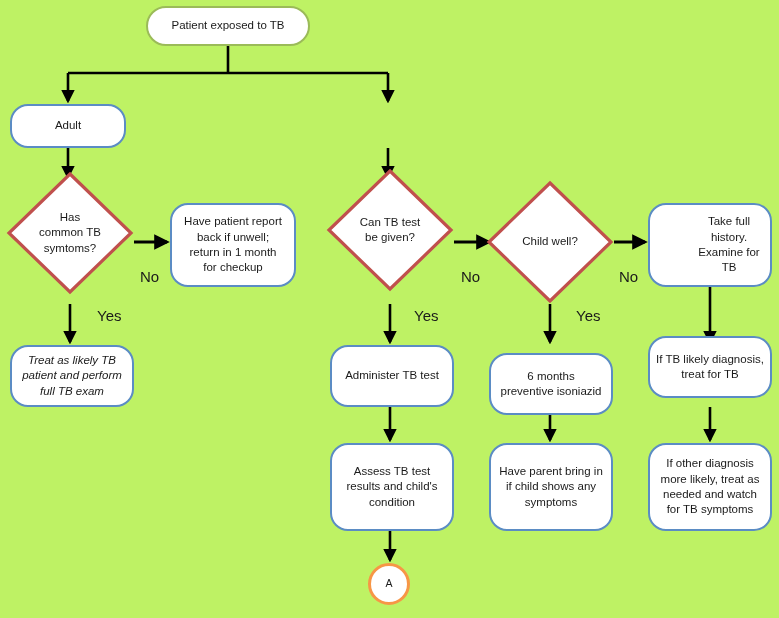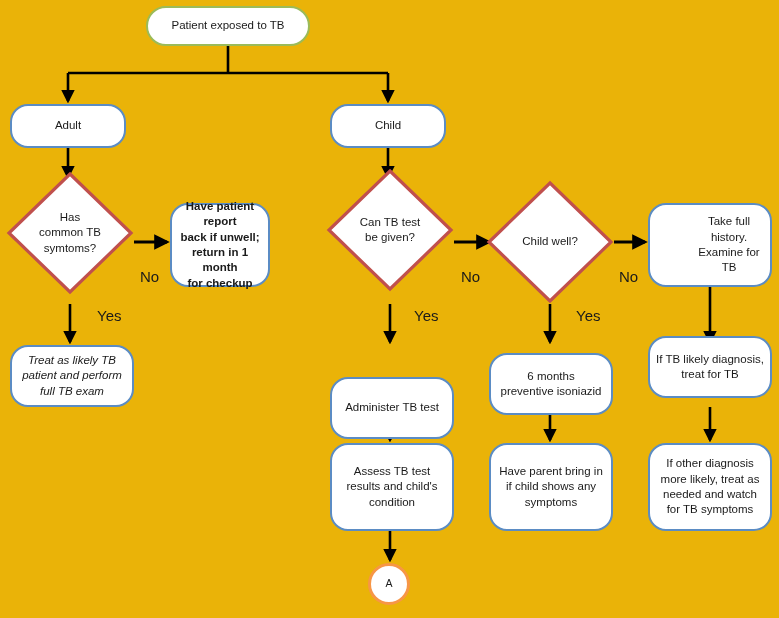--- a/index.html
+++ b/index.html
@@ -7,21 +7,21 @@
     padding: 0;
     background: #ffffff;
   }
   body {
     font-family: "Liberation Sans", sans-serif;
   }
   #canvas {
     position: relative;
     width: 779px;
     height: 618px;
-    background: #eab308;
+    background: #bef264;
     overflow: hidden;
   }
   #edges {
     position: absolute;
     left: 0;
     top: 0;
     width: 779px;
     height: 618px;
   }
   .node {
@@ -117,23 +117,20 @@
   </svg>
 
   <div class="node node-start" style="left:146px; top:6px; width:164px; height:40px;">
     <span class="label">Patient exposed to TB</span>
   </div>
 
   <div class="node node-process" style="left:10px; top:104px; width:116px; height:44px;">
     <span class="label">Adult</span>
   </div>
 
-  <div class="node node-process" style="left:330px; top:104px; width:116px; height:44px;">
-    <span class="label">Child</span>
-  </div>
 
   <div class="node node-decision" style="left:6px; top:171px; width:128px; height:124px;">
     <svg class="diamond-svg" width="128" height="124" viewBox="0 0 128 124">
       <polygon points="64,3 125,62 64,121 3,62" fill="#ffffff" stroke="#C0504D" stroke-width="3.2"></polygon>
     </svg>
     <span class="label">Has
 common TB
 symtoms?</span>
   </div>
 
@@ -145,39 +142,39 @@
 be given?</span>
   </div>
 
   <div class="node node-decision" style="left:486px; top:180px; width:128px; height:124px;">
     <svg class="diamond-svg" width="128" height="124" viewBox="0 0 128 124">
       <polygon points="64,3 125,62 64,121 3,62" fill="#ffffff" stroke="#C0504D" stroke-width="3.2"></polygon>
     </svg>
     <span class="label">Child well?</span>
   </div>
 
-  <div class="node node-process" style="left:170px; top:203px; width:100px; height:84px;font-weight:bold;">
+  <div class="node node-process" style="left:170px; top:203px; width:126px; height:84px;">
     <span class="label">Have patient report
 back if unwell;
 return in 1 month
 for checkup</span>
   </div>
 
   <div class="node node-process" style="left:648px; top:203px; width:124px; height:84px;padding-left:38px;">
     <span class="label">Take full history.
 Examine for TB</span>
   </div>
 
   <div class="node node-process" style="left:10px; top:345px; width:124px; height:62px;font-style:italic;">
     <span class="label">Treat as likely TB
 patient and perform
 full TB exam</span>
   </div>
 
-  <div class="node node-process" style="left:330px; top:345px; width:124px; height:62px;margin-top:32px;">
+  <div class="node node-process" style="left:330px; top:345px; width:124px; height:62px;">
     <span class="label">Administer TB test</span>
   </div>
 
   <div class="node node-process" style="left:489px; top:345px; width:124px; height:62px;margin-top:8px;">
     <span class="label">6 months
 preventive isoniazid</span>
   </div>
 
   <div class="node node-process" style="left:648px; top:336px; width:124px; height:62px;">
     <span class="label">If TB likely diagnosis,

